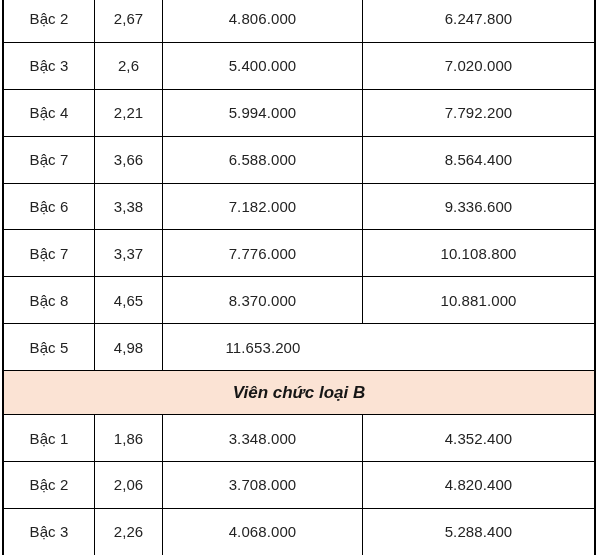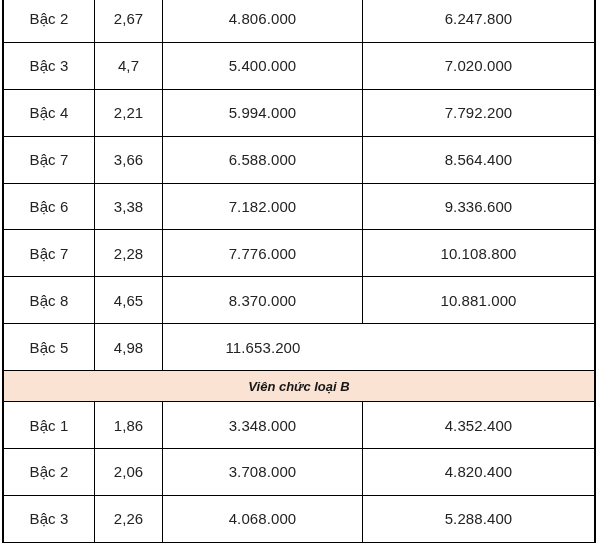--- a/index.html
+++ b/index.html
@@ -36,44 +36,44 @@
     font-size: 15px;
     letter-spacing: 0.1px;
     white-space: nowrap;
     overflow: hidden;
   }
   .cell.b { border-right: 1px solid var(--border, #000); }
   .section-row {
     display: flex;
     align-items: center;
     justify-content: center;
-    height: 31px;
+    height: 44px;
     box-sizing: border-box;
     border-bottom: 1px solid var(--border, #000);
     background: var(--section-bg, #fbe3d4);
     color: var(--section-text, #1a1a1a);
-    font-size: 13px;
+    font-size: 17px;
     font-weight: bold;
     font-style: italic;
   }
 </style>
 </head>
 <body>
 
 <div class="page" style="--border: #000000; --text: #232323; --section-bg: #fbe3d4; --section-text: #161616; background: rgb(255, 255, 255);">
   <div class="tbl">
       <div class="row">
         <div class="cell b">Bậc 2</div>
         <div class="cell b">2,67</div>
         <div class="cell b">4.806.000</div>
         <div class="cell">6.247.800</div>
       </div>
       <div class="row">
         <div class="cell b">Bậc 3</div>
-        <div class="cell b">4,7</div>
+        <div class="cell b">2,6</div>
         <div class="cell b">5.400.000</div>
         <div class="cell">7.020.000</div>
       </div>
       <div class="row">
         <div class="cell b">Bậc 4</div>
         <div class="cell b">2,21</div>
         <div class="cell b">5.994.000</div>
         <div class="cell">7.792.200</div>
       </div>
       <div class="row">
@@ -83,21 +83,21 @@
         <div class="cell">8.564.400</div>
       </div>
       <div class="row">
         <div class="cell b">Bậc 6</div>
         <div class="cell b">3,38</div>
         <div class="cell b">7.182.000</div>
         <div class="cell">9.336.600</div>
       </div>
       <div class="row">
         <div class="cell b">Bậc 7</div>
-        <div class="cell b">2,28</div>
+        <div class="cell b">3,37</div>
         <div class="cell b">7.776.000</div>
         <div class="cell">10.108.800</div>
       </div>
       <div class="row">
         <div class="cell b">Bậc 8</div>
         <div class="cell b">4,65</div>
         <div class="cell b">8.370.000</div>
         <div class="cell">10.881.000</div>
       </div>
       <div class="row">

